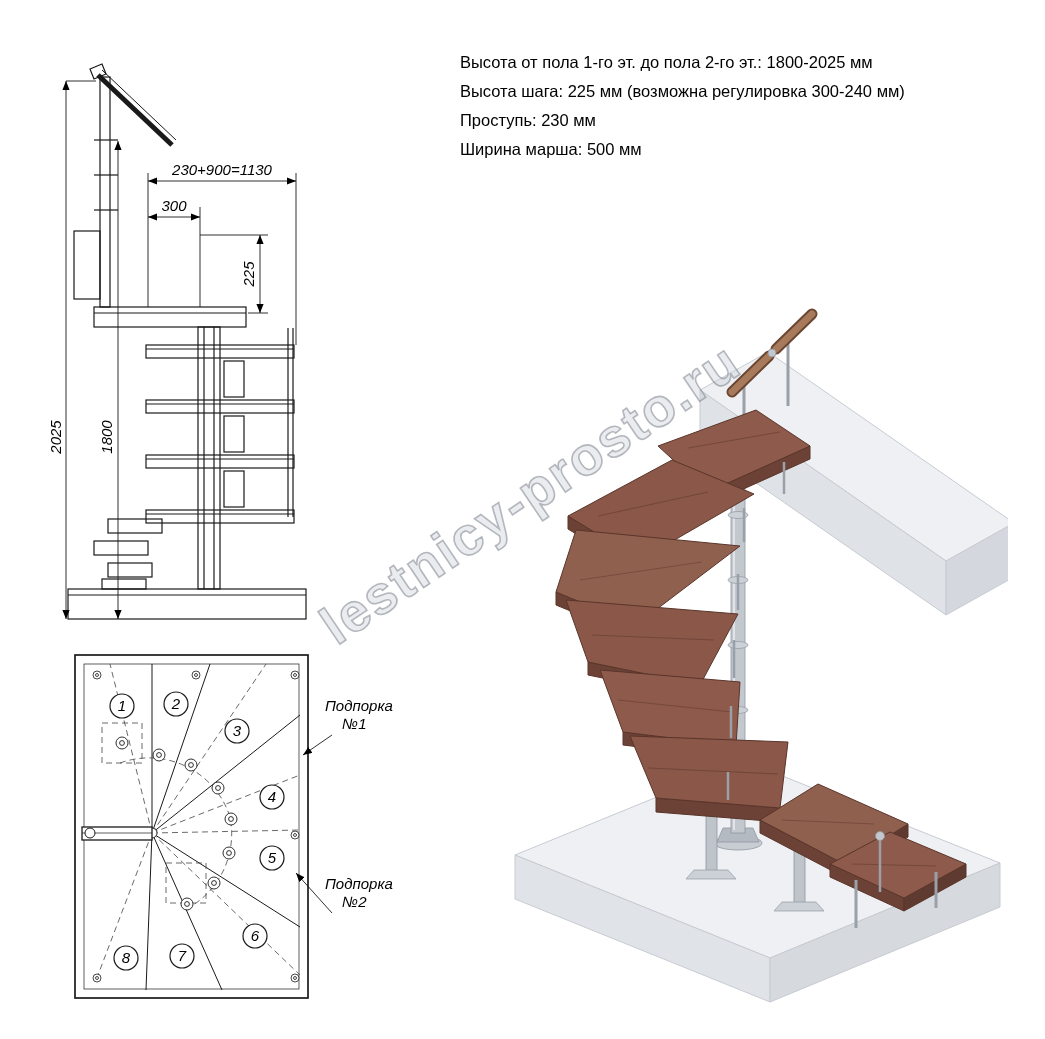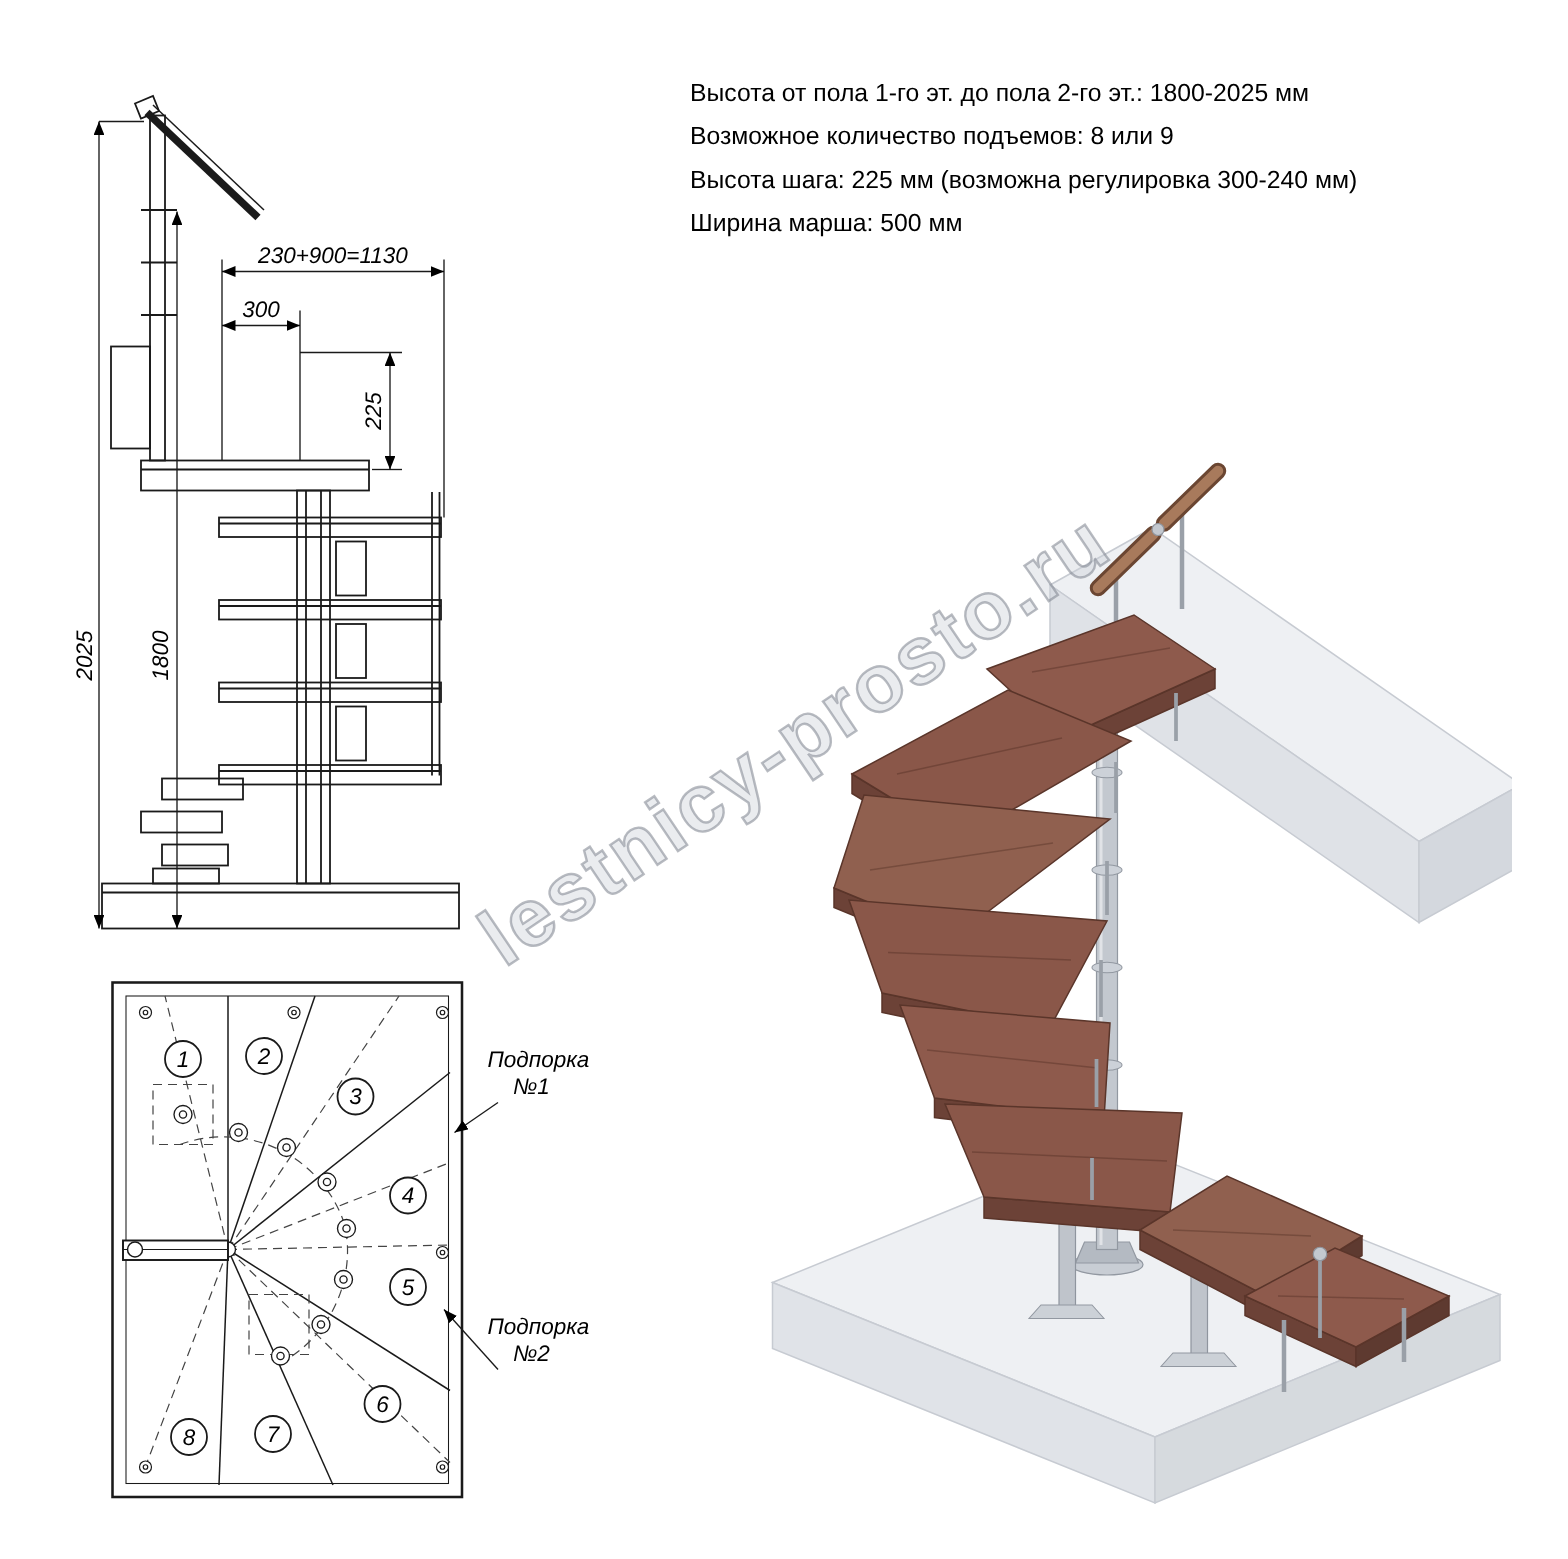--- a/index.html
+++ b/index.html
@@ -19,22 +19,22 @@
   .stepnum{font-style:italic;font-size:15px;fill:#000;}
   .anntxt{font-style:italic;font-size:15px;fill:#000;}
 </style>
 </head>
 <body>
 
 <div class="canvas">
 
   <div class="specs">
     <div class="line">Высота от пола 1-го эт. до пола 2-го эт.: 1800-2025 мм</div>
-    <div class="line">Возможное количество подъемов: 8 или 9</div>
     <div class="line">Высота шага: 225 мм (возможна регулировка 300-240 мм)</div>
+    <div class="line">Проступь: 230 мм</div>
     <div class="line">Ширина марша: 500 мм</div>
   </div>
 
   <svg class="svg-abs" style="left:50px;top:45px;" width="280" height="595" viewBox="0 0 280 595">
     <defs>
       <marker id="ah1" viewBox="0 0 10 8" refX="10" refY="4" markerWidth="10" markerHeight="8" orient="auto-start-reverse">
         <path d="M0,0 L10,4 L0,8 z" fill="#000"></path>
       </marker>
     </defs>
     <g stroke="#1a1a1a" stroke-width="1.2" fill="none">

